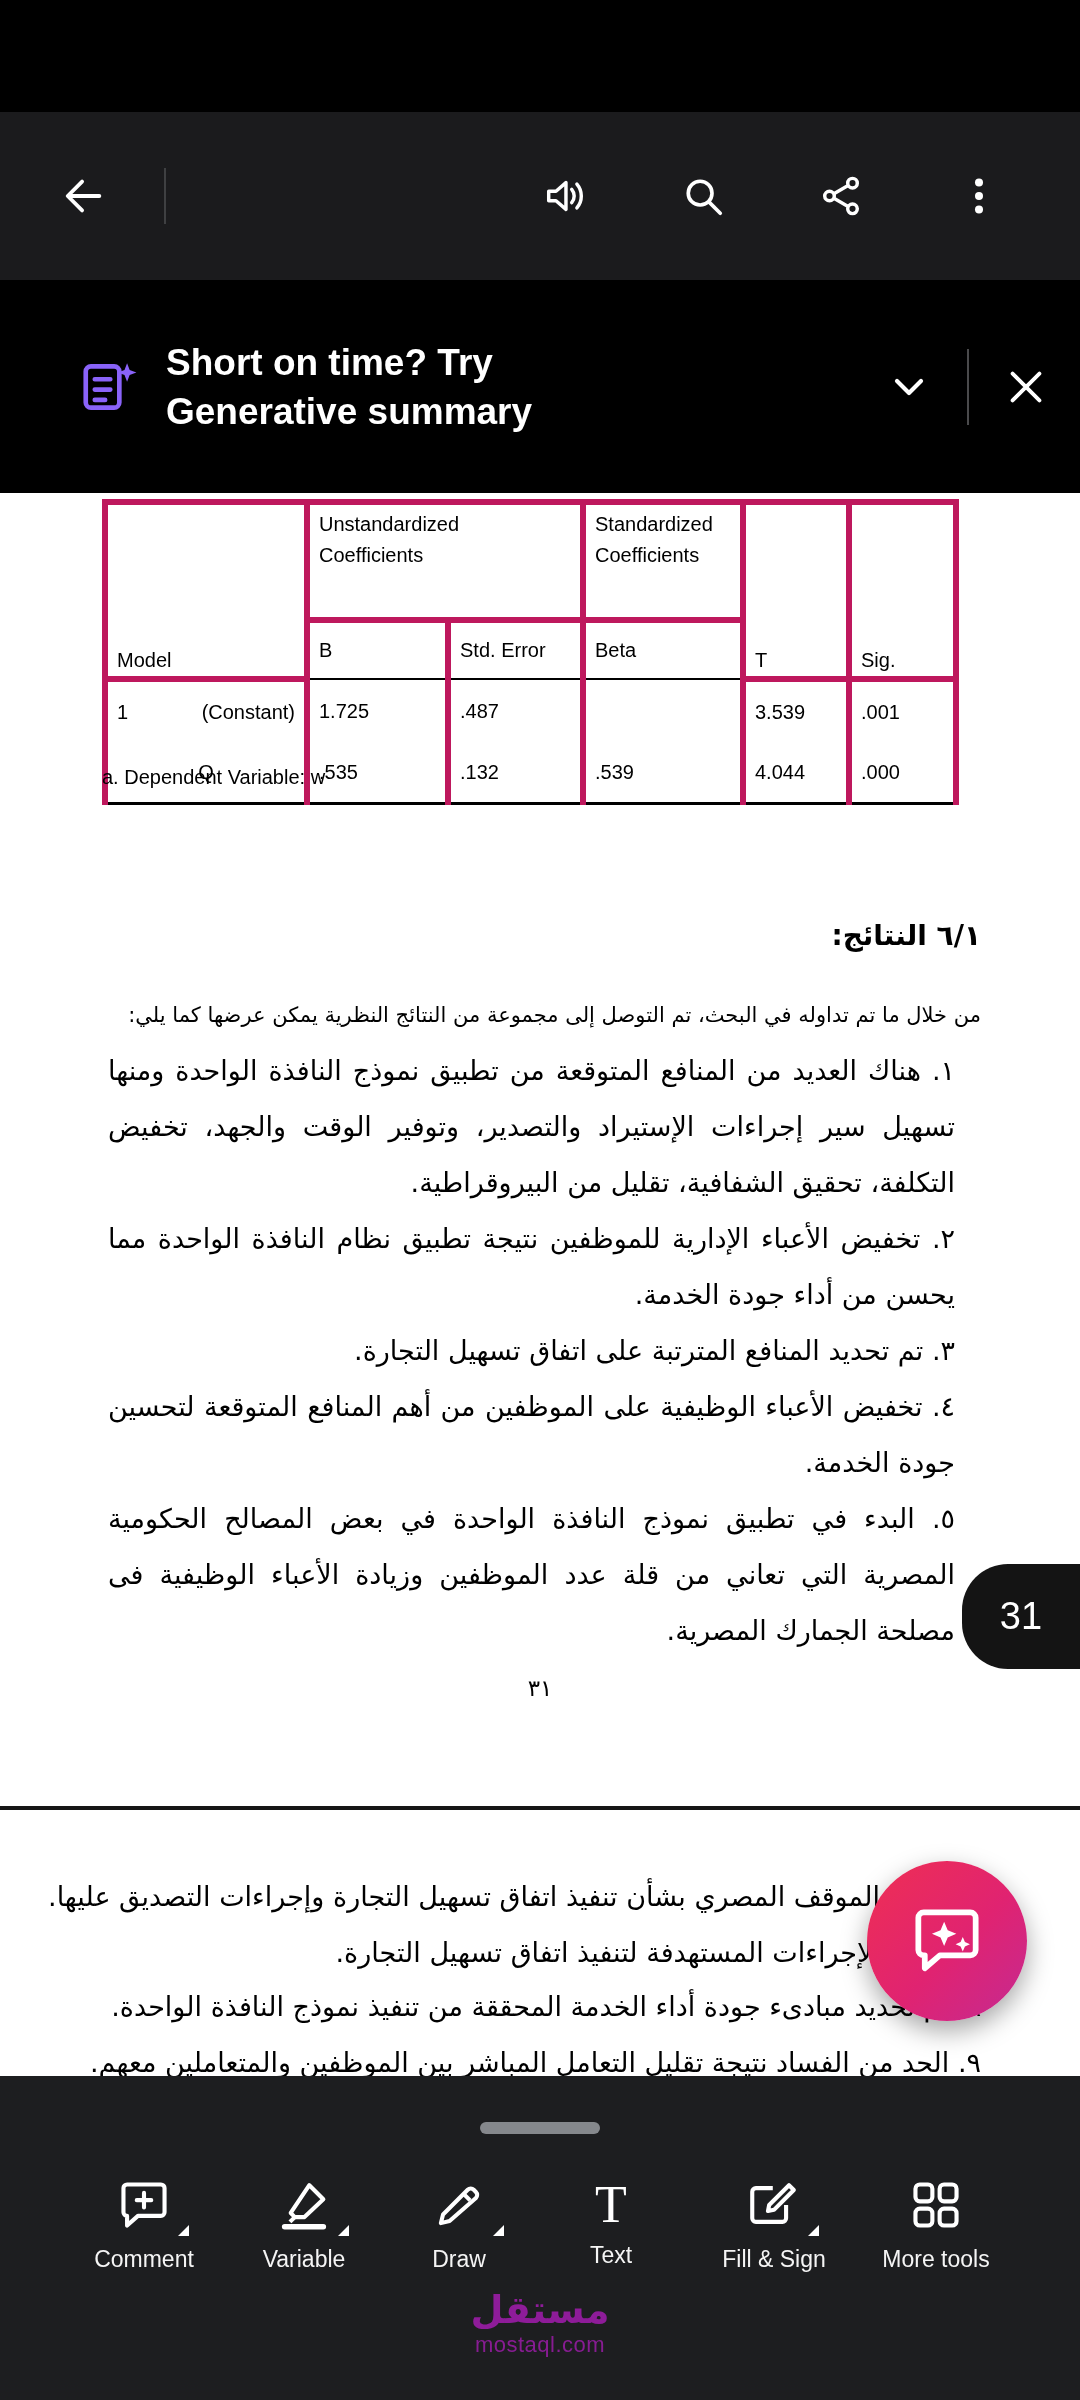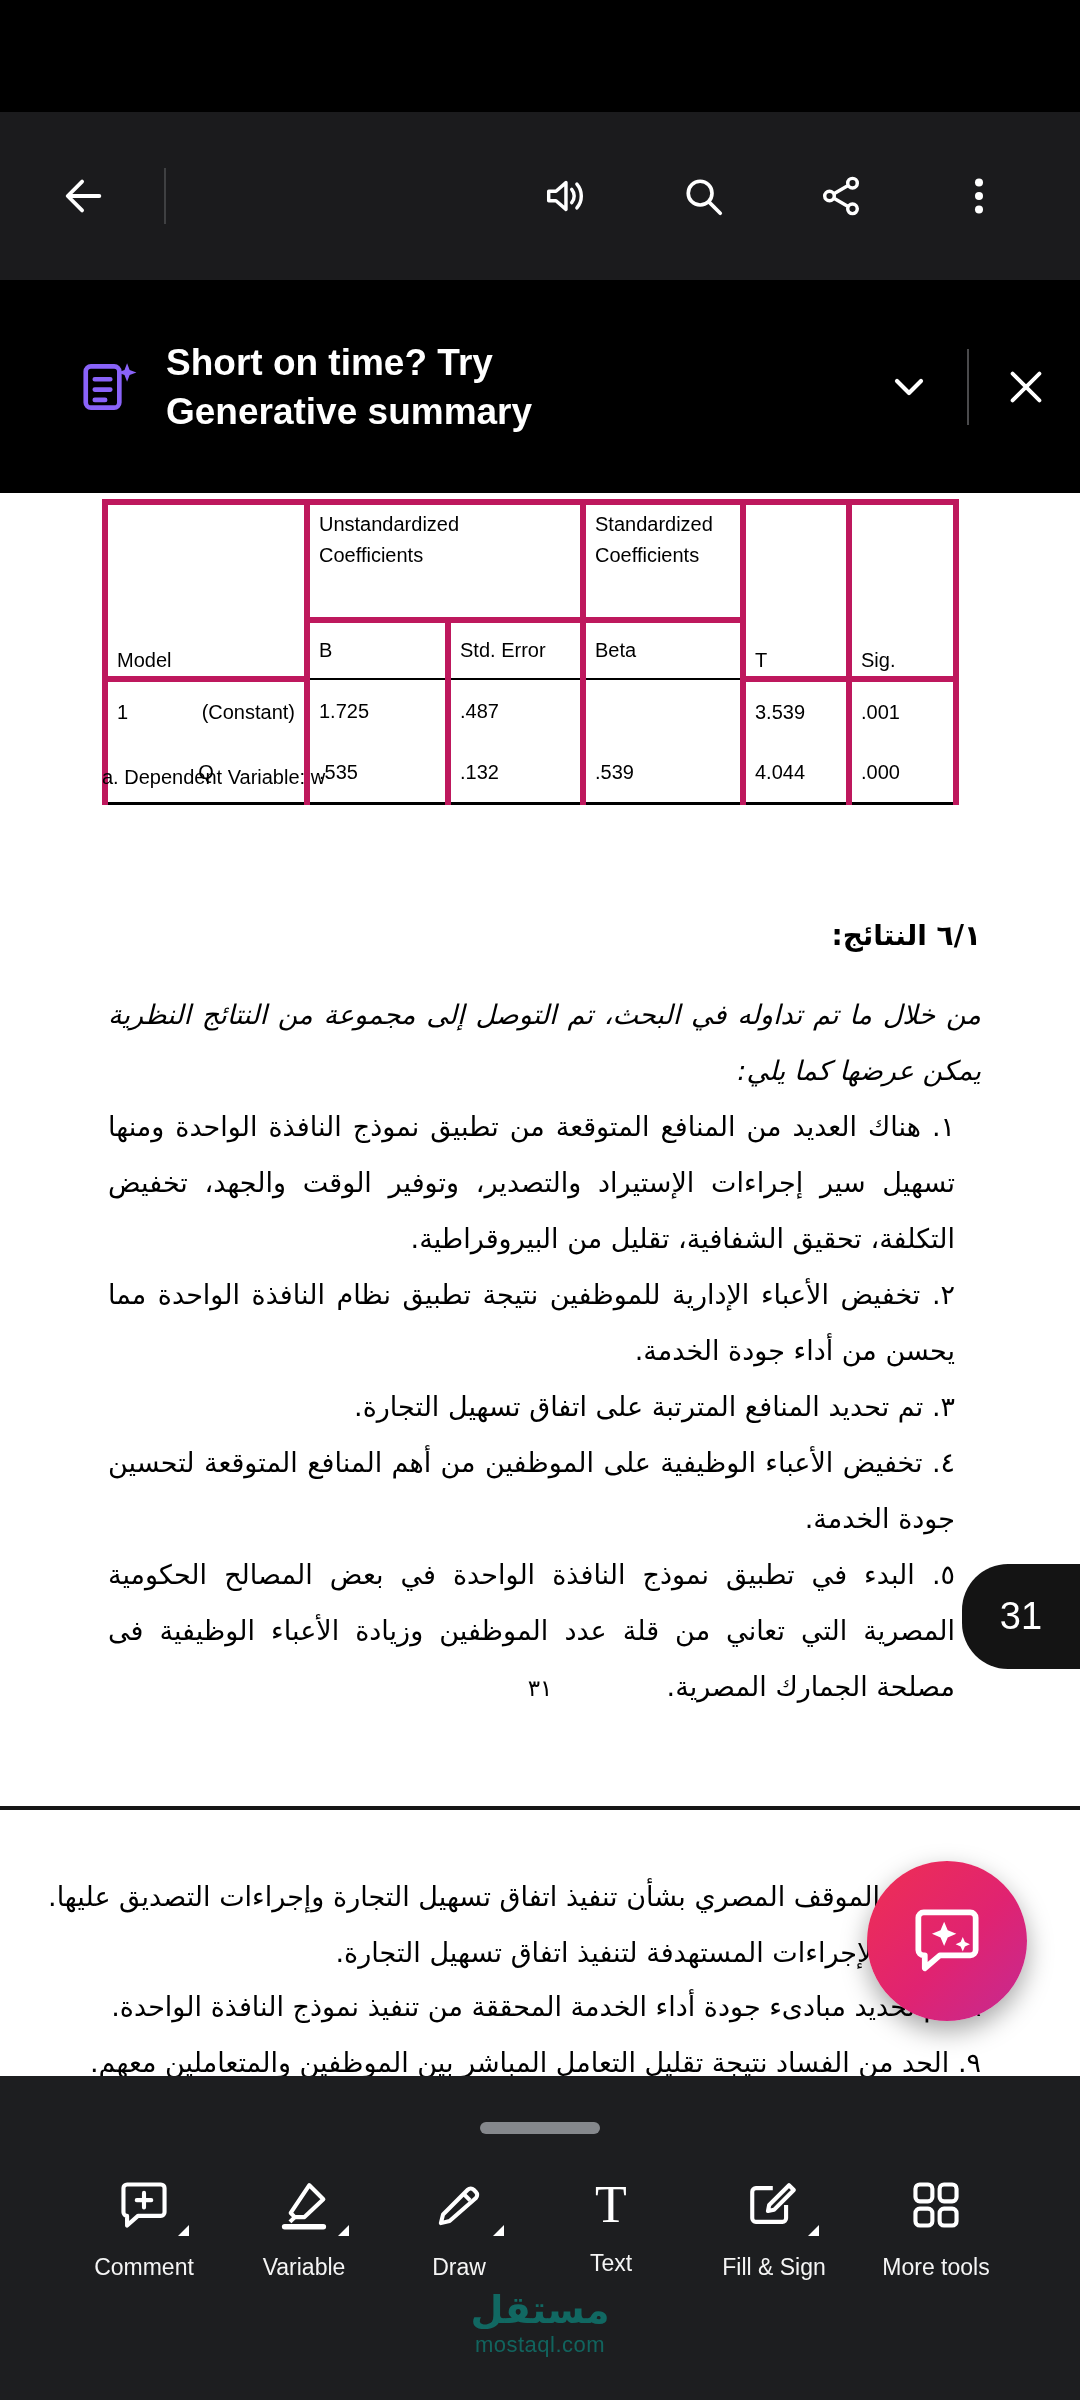--- a/index.html
+++ b/index.html
@@ -41,21 +41,21 @@
   tr.dr td{height:52px;vertical-align:middle;border-top:0;border-bottom:0;}
   .model-flex{display:flex;justify-content:space-between;}
   td.model-q{text-align:center;}
 
   .footnote{position:absolute;left:102px;top:273px;font-size:20px;color:#000;}
 
   .ar{direction:rtl;font-family:"DejaVu Sans","Liberation Sans",sans-serif;color:#000;}
   .h1ar{position:absolute;right:99px;top:352px;font-size:29px;font-weight:bold;}
   .h2ar{position:absolute;right:99px;top:426px;font-size:28px;font-weight:bold;}
   .flow{position:absolute;right:99px;left:108px;top:494px;}
-  .intro{font-size:27px;line-height:56px;text-align:justify;margin:0;font-style:italic;}
+  .intro{font-size:21px;line-height:56px;text-align:justify;margin:0;}
   .item{margin:0;padding-right:26px;font-size:27px;line-height:56px;text-align:justify;}
   .pagenum{position:absolute;left:0;right:0;top:1182px;text-align:center;font-size:23px;}
 
   .page-badge{position:absolute;top:1564px;right:0;width:118px;height:105px;background:#141414;
               border-radius:46px 0 0 46px;color:#fff;font-size:38px;display:flex;align-items:center;
               justify-content:center;z-index:15;}
 
   .page-divider{position:absolute;top:1806px;left:0;width:100%;height:4px;background:#161616;}
 
   
@@ -68,24 +68,24 @@
   .fab svg{width:86px;height:86px;}
 
   
   .bottombar{position:absolute;top:2076px;left:0;width:100%;height:324px;background:#1d1e20;z-index:25;}
   .handle{position:absolute;top:46px;left:480px;width:120px;height:12px;border-radius:6px;background:#85888c;}
   .tool{position:absolute;top:100px;width:164px;text-align:center;color:#f5f5f5;}
   .tool .iconbox{position:relative;width:58px;height:58px;margin:0 auto;}
   .tool .iconbox svg{width:58px;height:58px;}
   .tool .caret{position:absolute;right:-16px;bottom:1px;width:0;height:0;
                border-left:11px solid transparent;border-bottom:11px solid #fff;}
-  .tool .tlabel{display:block;margin-top:16px;font-size:23px;}
+  .tool .tlabel{display:block;margin-top:8px;font-size:23px;}
   .icon-T{font-family:"Liberation Serif",serif;font-size:52px;line-height:58px;color:#fff;display:block;}
 
-  .wm{position:absolute;left:0;right:0;top:2288px;text-align:center;z-index:30;color:#0f766e;pointer-events:none;}
+  .wm{position:absolute;left:0;right:0;top:2288px;text-align:center;z-index:30;color:#a21caf;pointer-events:none;}
   .wm-name{font-size:38px;font-weight:bold;font-family:"DejaVu Sans",sans-serif;opacity:.85;}
   .wm-site{font-size:22px;letter-spacing:.5px;opacity:.8;margin-top:0;}
 </style>
 </head>
 <body>
 
 <div class="screen">
 
   <div class="statusbar"></div>
 

